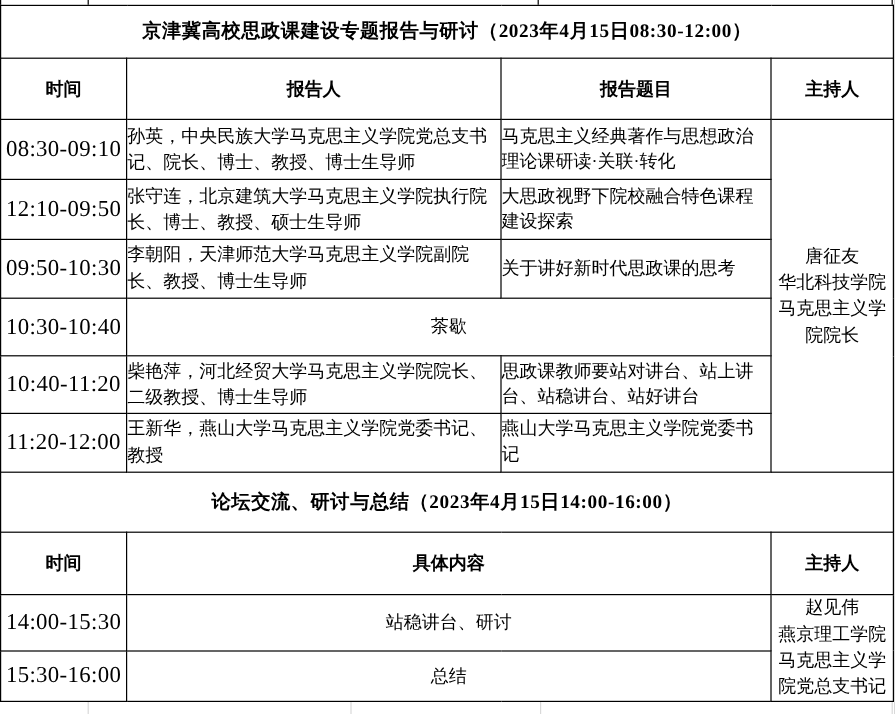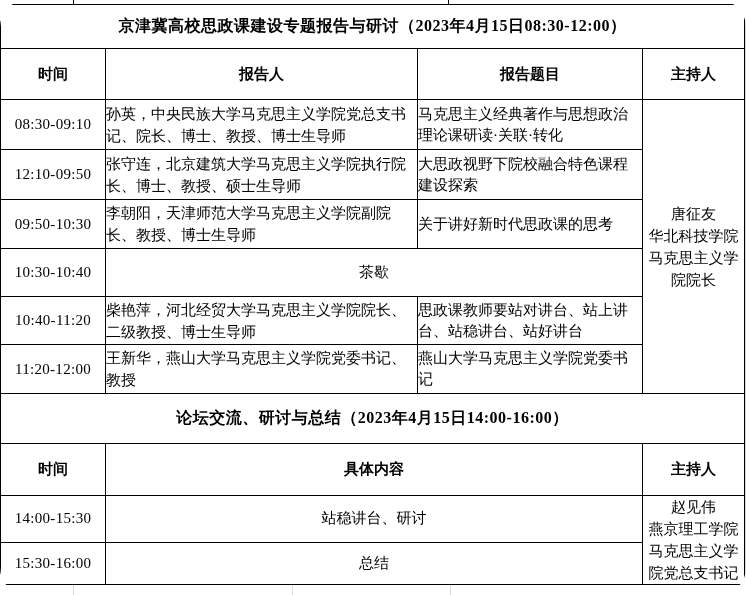--- a/index.html
+++ b/index.html
@@ -3,21 +3,20 @@
 <meta charset="utf-8">
 <style>
   html,body{margin:0;padding:0;background:#fff;}
   .canvas{
     position:relative;
     width:746px;height:595px;
     background:#ffffff;
     font-family:"Liberation Serif","DejaVu Serif",serif;
     color:#000;
     overflow:hidden;
-    border-radius:27px;
   }
   
   .top-sliver{position:relative;width:744px;height:4px;}
   .top-sliver .vline{position:absolute;top:0;width:1px;height:4px;background:#000;}
   
   .bottom-strip{position:relative;width:746px;height:11px;border-bottom:1px solid #d9d9d9;}
   .bottom-strip .vline{position:absolute;top:0;width:1px;height:11px;background:#d9d9d9;}
   .right-gridline{position:absolute;top:0;left:745px;width:1px;height:595px;background:#d9d9d9;}
 
   table.schedule{
@@ -37,21 +36,21 @@
     font-size:16px;
     letter-spacing:.5px;
   }
   td.hdr{
     text-align:center;
     font-weight:bold;
     font-size:15px;
   }
   td.time{
     text-align:center;
-    font-size:15px;
+    font-size:19px;
     letter-spacing:.3px;
   }
   td.speaker{
     text-align:left;
     font-size:15px;
     line-height:22px;
     padding:1px 6px 1px 4px;
     margin-top:44px;
   }
   td.topic{

